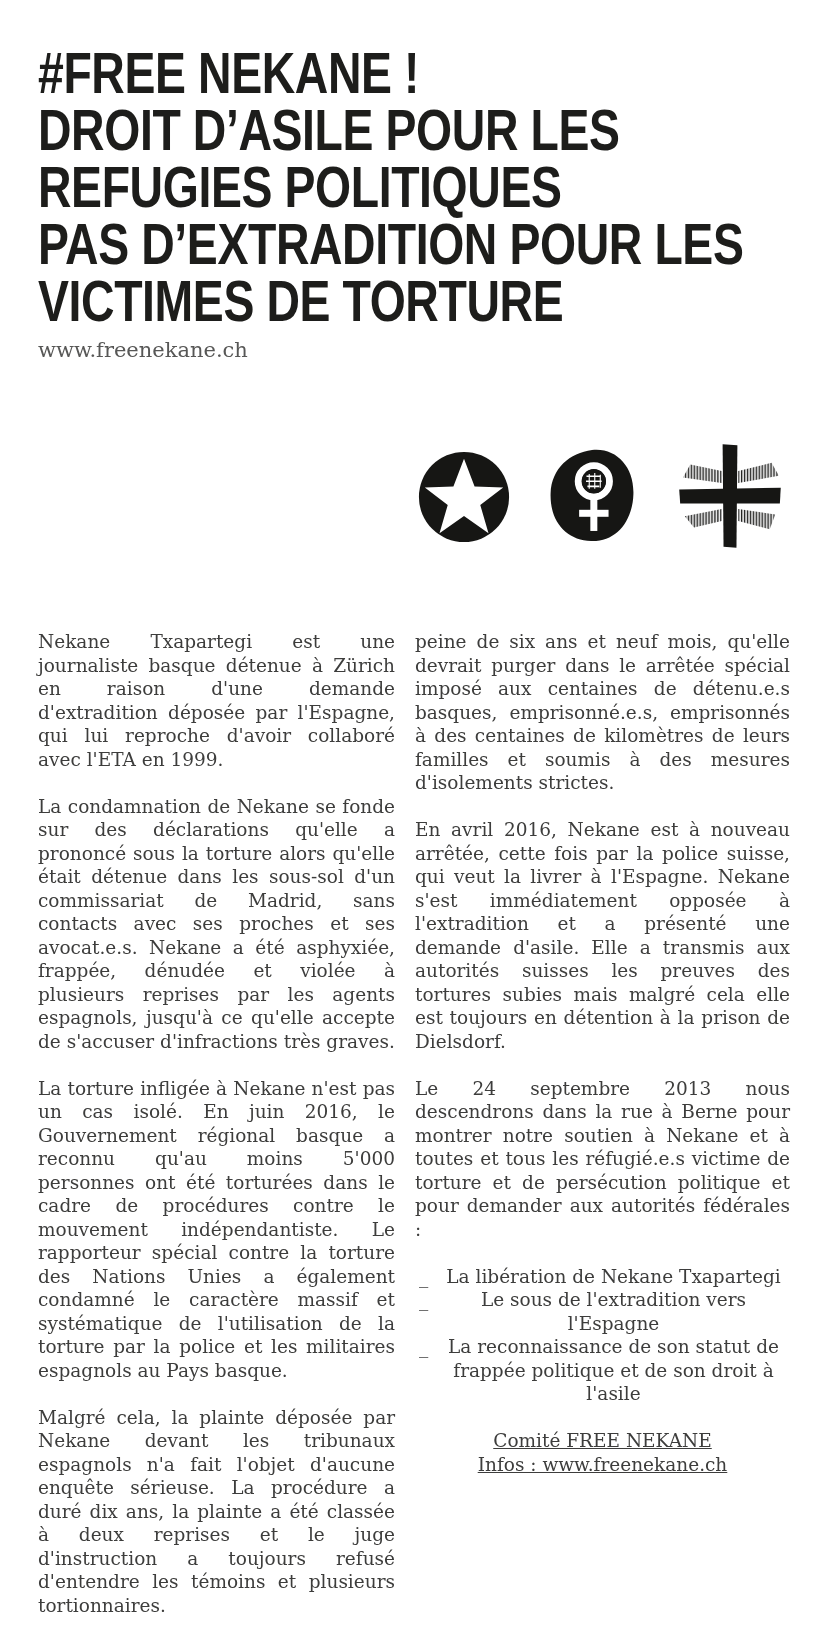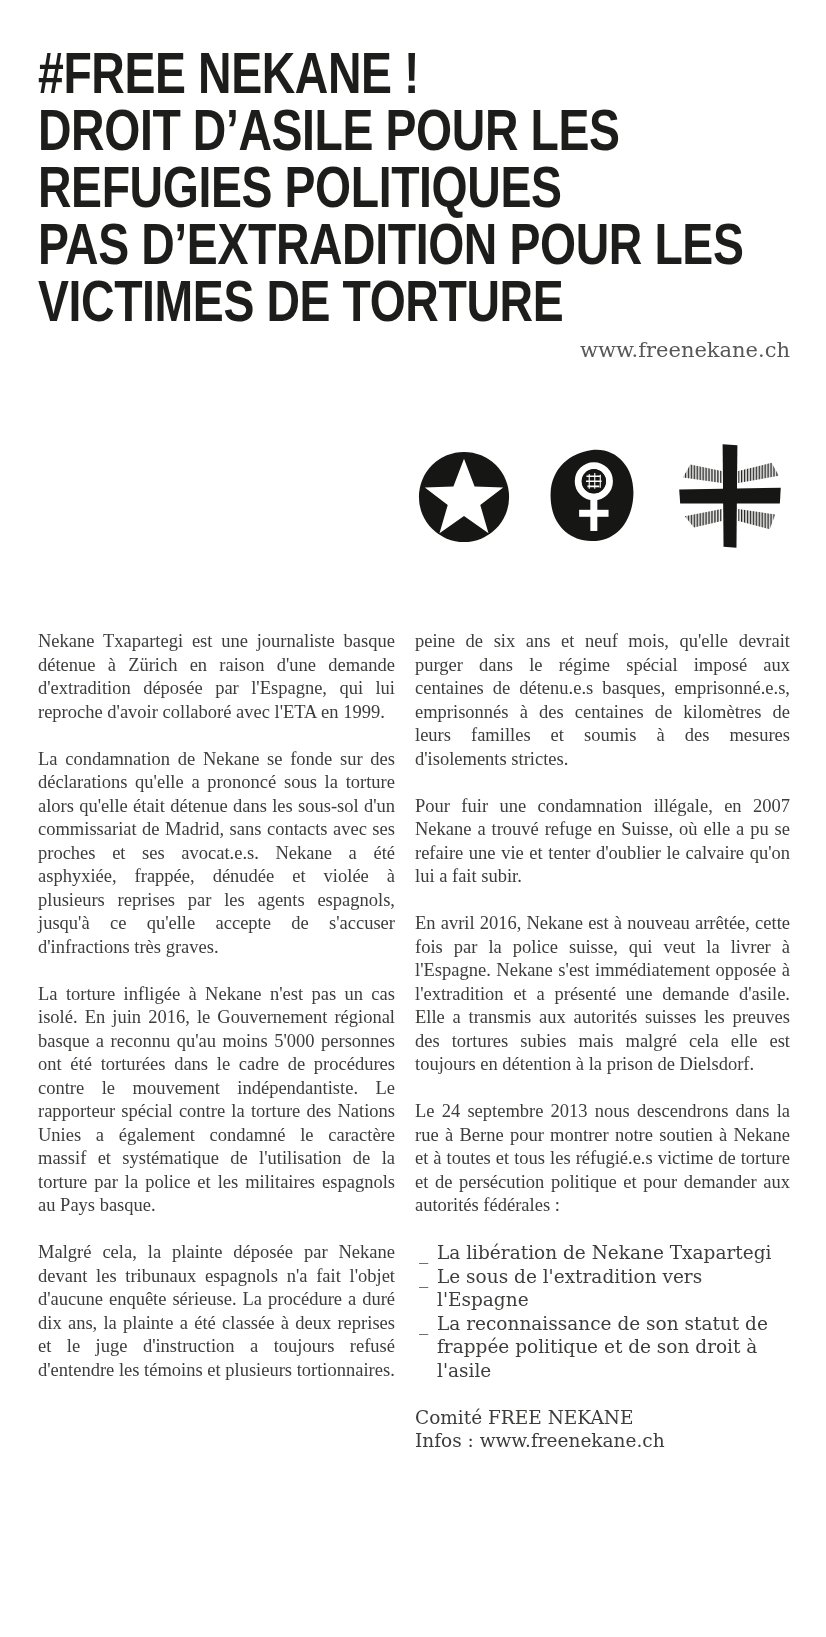--- a/index.html
+++ b/index.html
@@ -30,21 +30,20 @@
     white-space:nowrap;
     transform:scaleX(0.80);
     transform-origin:0 50%;
     letter-spacing:-0.5px;
   }
   .subtitle{
     margin-top:9px;
     font-size:21px;
     line-height:24px;
     color:var(--muted);
-    text-align:right;
   }
   
   .icons-row{
     display:grid;
     grid-template-columns:357px 375px;
     column-gap:20px;
     padding:0 36px 0 38px;
     margin-top:76px;
   }
   .icons-cell{
@@ -60,40 +59,40 @@
     display:grid;
     grid-template-columns:357px 375px;
     column-gap:20px;
     padding:0 36px 0 38px;
     margin-top:76px;
     font-size:18.5px;
     line-height:23.5px;
     text-align:justify;
     color:var(--body_text);
   }
-  .col p{margin:0 0 23.5px 0;font-family:Liberation Serif, serif;}
+  .col p{margin:0 0 23.5px 0;}
   .col p:last-child{margin-bottom:0;}
   
   .demands{
     list-style:none;
     margin:0 0 23.5px 0;
     padding:0;
     text-align:left;
   }
   .demands li{
     display:flex;
     align-items:flex-start;
   }
   .demands .bullet{
     flex:0 0 22px;
     padding-left:4px;
   }
-  .demands .demand-text{flex:1;}
+  .demands .demand-text{flex:1;text-align:center;}
   
-  .footer-line{text-align:left;}
+  .footer-line{text-align:center;text-decoration:underline;}
 </style>
 </head>
 <body>
 
 <div class="page">
 
   <div class="header">
     <div class="headline-line">#FREE NEKANE !</div>
     <div class="headline-line">DROIT D’ASILE POUR LES</div>
     <div class="headline-line">REFUGIES POLITIQUES</div>
@@ -141,22 +140,21 @@
 
     <div class="col">
       <p>Nekane Txapartegi est une journaliste basque détenue à Zürich en raison d'une demande d'extradition déposée par l'Espagne, qui lui reproche d'avoir collaboré avec l'ETA en 1999.</p>
       <p>La condamnation de Nekane se fonde sur des déclarations qu'elle a prononcé sous la torture alors qu'elle était détenue dans les sous-sol d'un commissariat de Madrid, sans contacts avec ses proches et ses avocat.e.s. Nekane a été asphyxiée, frappée, dénudée et violée à plusieurs reprises par les agents espagnols, jusqu'à ce qu'elle accepte de s'accuser d'infractions très graves.</p>
       <p>La torture infligée à Nekane n'est pas un cas isolé. En juin 2016, le Gouvernement régional basque a reconnu qu'au moins 5'000 personnes ont été torturées dans le cadre de procédures contre le mouvement indépendantiste. Le rapporteur spécial contre la torture des Nations Unies a également condamné le caractère massif et systématique de l'utilisation de la torture par la police et les militaires espagnols au Pays basque.</p>
       <p>Malgré cela, la plainte déposée par Nekane devant les tribunaux espagnols n'a fait l'objet d'aucune enquête sérieuse. La procédure a duré dix ans, la plainte a été classée à deux reprises et le juge d'instruction a toujours refusé d'entendre les témoins et plusieurs tortionnaires.</p>
 
     </div>
 
     <div class="col">
-      <p>peine de six ans et neuf mois, qu'elle devrait purger dans le régime spécial imposé aux centaines de détenu.e.s basques, emprisonné.e.s, emprisonnés à des centaines de kilomètres de leurs familles et soumis à des mesures d'isolements strictes.</p>
-      <p>Pour fuir une condamnation illégale, en 2007 Nekane a trouvé refuge en Suisse, où elle a pu se refaire une vie et tenter d'oublier le calvaire qu'on lui a fait subir.</p>
+      <p>peine de six ans et neuf mois, qu'elle devrait purger dans le arrêtée spécial imposé aux centaines de détenu.e.s basques, emprisonné.e.s, emprisonnés à des centaines de kilomètres de leurs familles et soumis à des mesures d'isolements strictes.</p>
       <p>En avril 2016, Nekane est à nouveau arrêtée, cette fois par la police suisse, qui veut la livrer à l'Espagne. Nekane s'est immédiatement opposée à l'extradition et a présenté une demande d'asile. Elle a transmis aux autorités suisses les preuves des tortures subies mais malgré cela elle est toujours en détention à la prison de Dielsdorf.</p>
       <p>Le 24 septembre 2013 nous descendrons dans la rue à Berne pour montrer notre soutien à Nekane et à toutes et tous les réfugié.e.s victime de torture et de persécution politique et pour demander aux autorités fédérales :</p>
 
       <ul class="demands">
         <li>
           <span class="bullet">_</span>
           <span class="demand-text">La libération de Nekane Txapartegi</span>
         </li>
         <li>
           <span class="bullet">_</span>

